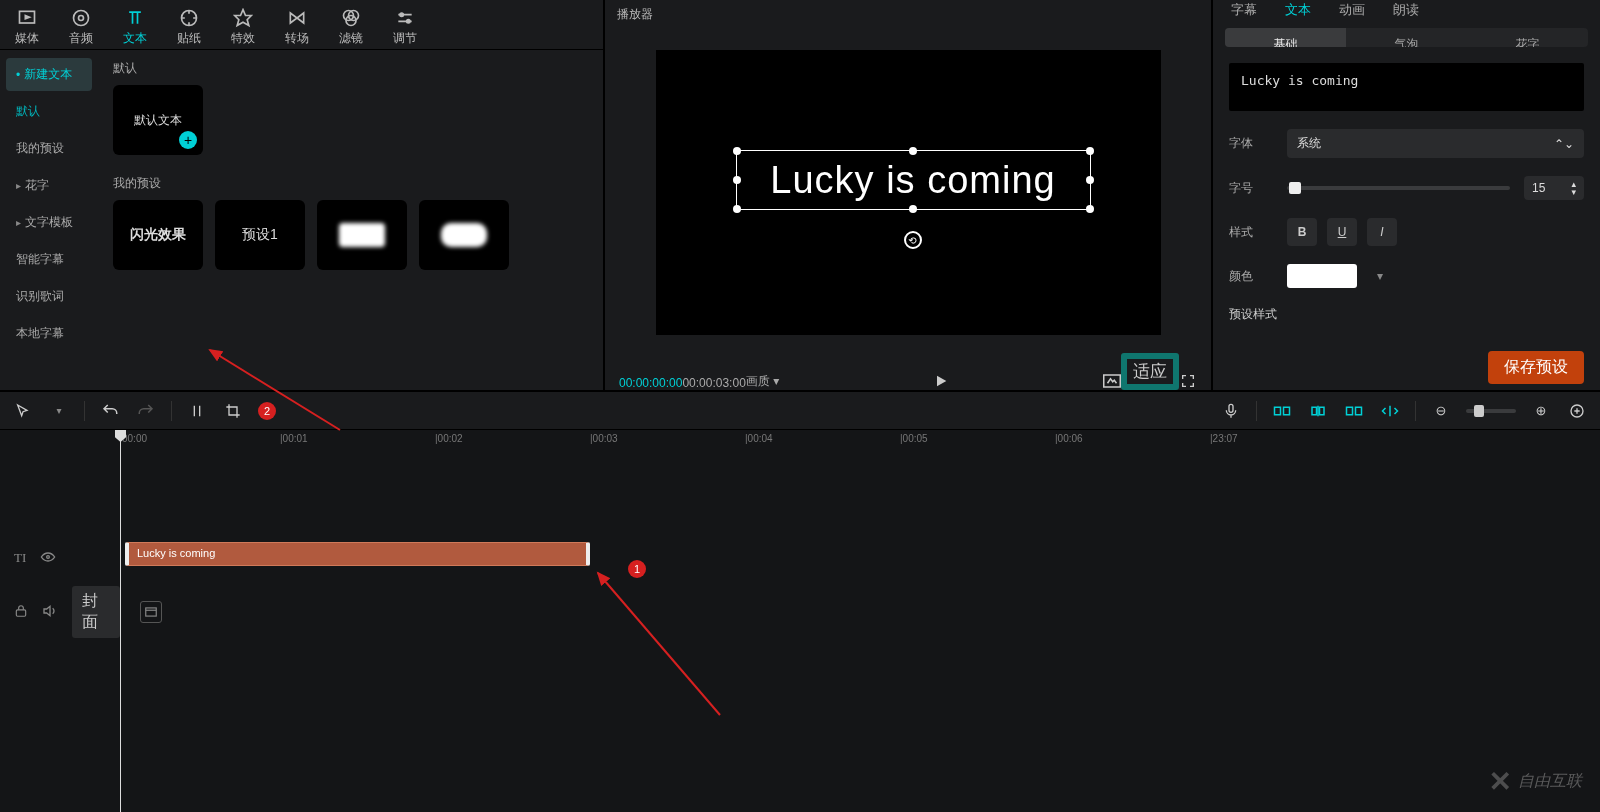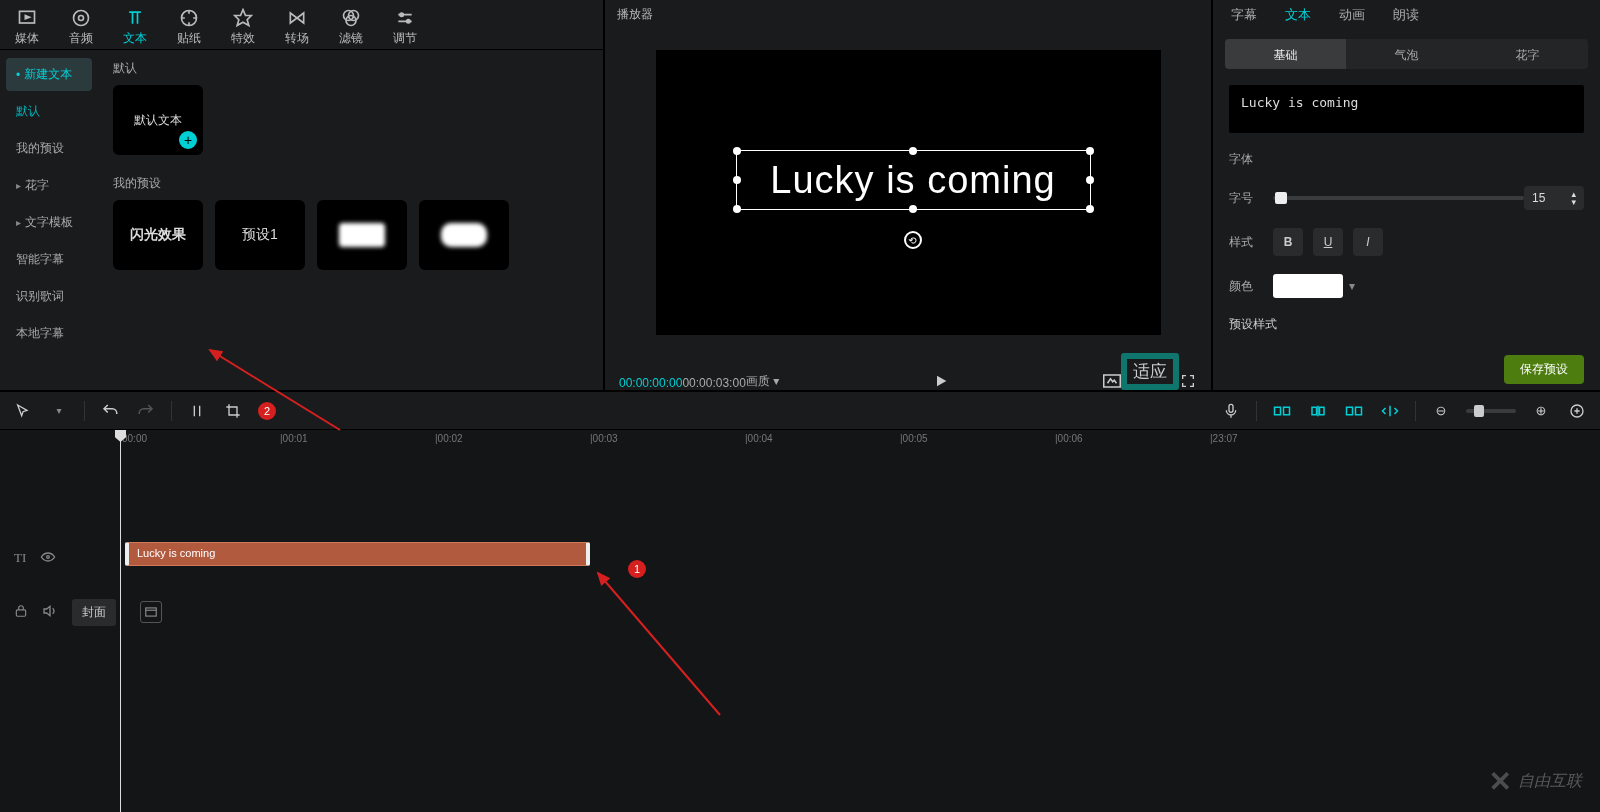--- a/index.html
+++ b/index.html
@@ -36,46 +36,46 @@
 .pb-icon{width:18px;height:18px;display:flex;align-items:center;justify-content:center;cursor:pointer;color:#ccc}
 .panel-right{flex:1;background:#1a1b1d;display:flex;flex-direction:column}
 .r-tabs{height:34px;display:flex;align-items:center;gap:28px;padding:0 18px;font-size:13px}
 .r-tab{color:#aaa;cursor:pointer}
 .r-tab.active{color:#00d0d6}
 .r-subtabs{display:flex;margin:8px 12px 10px 12px;border-radius:4px;overflow:hidden;background:#242527}
 .r-subtab{flex:1;text-align:center;padding:8px 0;font-size:12px;color:#aaa;cursor:pointer}
 .r-subtab.active{background:#3a3b3d;color:#eee}
 .r-body{padding:6px 16px;display:flex;flex-direction:column;gap:18px;font-size:12px;color:#ccc}
 .text-input{background:#000;border:none;color:#ddd;padding:10px 12px;height:48px;resize:none;font-size:13px;border-radius:2px}
-.row{display:flex;align-items:center;}
+.row{display:flex;align-items:center;gap:14px}
 .row .lbl{width:44px;color:#aaa}
 .sel{flex:1;background:#2a2b2d;border-radius:4px;padding:6px 10px;display:flex;align-items:center;justify-content:space-between;color:#ddd;cursor:pointer}
 .slider{flex:1;height:4px;background:#3a3b3d;border-radius:2px;position:relative}
 .slider .knob{position:absolute;left:2px;top:-4px;width:12px;height:12px;background:#eee;border-radius:2px}
 .num-box{width:60px;background:#2a2b2d;border-radius:4px;padding:4px 8px;display:flex;align-items:center;justify-content:space-between;color:#ddd}
 .style-btns{display:flex;gap:10px}
 .style-btn{width:30px;height:28px;background:#2a2b2d;border-radius:4px;display:flex;align-items:center;justify-content:center;cursor:pointer}
 .color-swatch{width:70px;height:24px;background:#fff;border-radius:3px}
-.save-preset{align-self:flex-end;background:#4d7c0f;color:#fff;padding:6px 16px;border-radius:4px;font-size:12px;cursor:pointer;margin-top:4px}
+.save-preset{align-self:flex-end;background:#c2410c;color:#fff;padding:6px 16px;border-radius:4px;font-size:16px;cursor:pointer;margin-top:10px}
 
 .tools-row{height:40px;background:#1a1b1d;display:flex;align-items:center;padding:0 12px;gap:14px;border-top:2px solid #000;border-bottom:1px solid #000}
 .tools-row .sep{flex:1}
 .t-icon{width:22px;height:22px;display:flex;align-items:center;justify-content:center;cursor:pointer;color:#ccc}
 .t-icon.disabled{color:#555;cursor:default}
 .t-icon.teal{color:#00d0d6}
 .marker{width:18px;height:18px;border-radius:50%;background:#d62020;color:#fff;font-size:11px;display:flex;align-items:center;justify-content:center}
 .ruler{height:22px;background:#141517;position:relative;font-size:10px;color:#777;margin-left:120px}
 .ruler .tick{position:absolute;top:3px}
 .playhead{position:absolute;left:120px;top:432px;bottom:0;width:1px;background:#ddd;z-index:5}
 .playhead:before{content:"";position:absolute;top:-2px;left:-5px;width:11px;height:12px;background:#ddd;clip-path:polygon(0 0,100% 0,100% 60%,50% 100%,0 60%)}
 .tracks{flex:1;background:#141517;position:relative;padding-top:90px}
 .track{height:32px;display:flex;align-items:center;margin-bottom:20px}
 .track-head{width:120px;display:flex;align-items:center;gap:14px;padding-left:14px;color:#888}
 .clip{position:absolute;left:125px;top:90px;width:465px;height:24px;background:#b15a3e;border:1px solid #d07a5a;border-left:4px solid #eee;border-right:4px solid #eee;border-radius:2px;color:#fff;font-size:11px;padding:4px 8px}
-.cover-btn{background:#2a2b2d;padding:5px 10px;border-radius:3px;color:#ccc;font-size:12px;cursor:pointer}
+.cover-btn{background:#2a2b2d;padding:5px 10px;border-radius:3px;color:#ccc;font-size:16px;cursor:pointer}
 
 .arrow-svg{position:absolute;pointer-events:none;z-index:20}
 .watermark{position:absolute;right:18px;bottom:14px;color:#777;font-size:16px;font-style:italic;display:flex;align-items:center;gap:6px;opacity:.7}
 .watermark .x{font-size:28px;font-weight:bold;color:#666;font-style:normal}
 </style>
 </head>
 <body>
 
 <div class="top">
 
@@ -228,20 +228,24 @@
     </div>
     <div class="r-subtabs">
       <div class="r-subtab active">基础</div>
       <div class="r-subtab">气泡</div>
       <div class="r-subtab">花字</div>
     </div>
     <div class="r-body">
       <textarea class="text-input" style="">Lucky is coming</textarea>
       <div class="row">
         <div class="lbl">字体</div>
+        <div class="sel">
+            <span>系统</span>
+            <span>⌃⌄</span>
+          </div>
       </div>
       <div class="row">
         <div class="lbl">字号</div>
         <div class="slider">
             <div class="knob"></div>
           </div>
         <div class="num-box">
             <span>15</span>
             <span style="font-size:9px;line-height:8px">▴<br>▾</span>
           </div>

